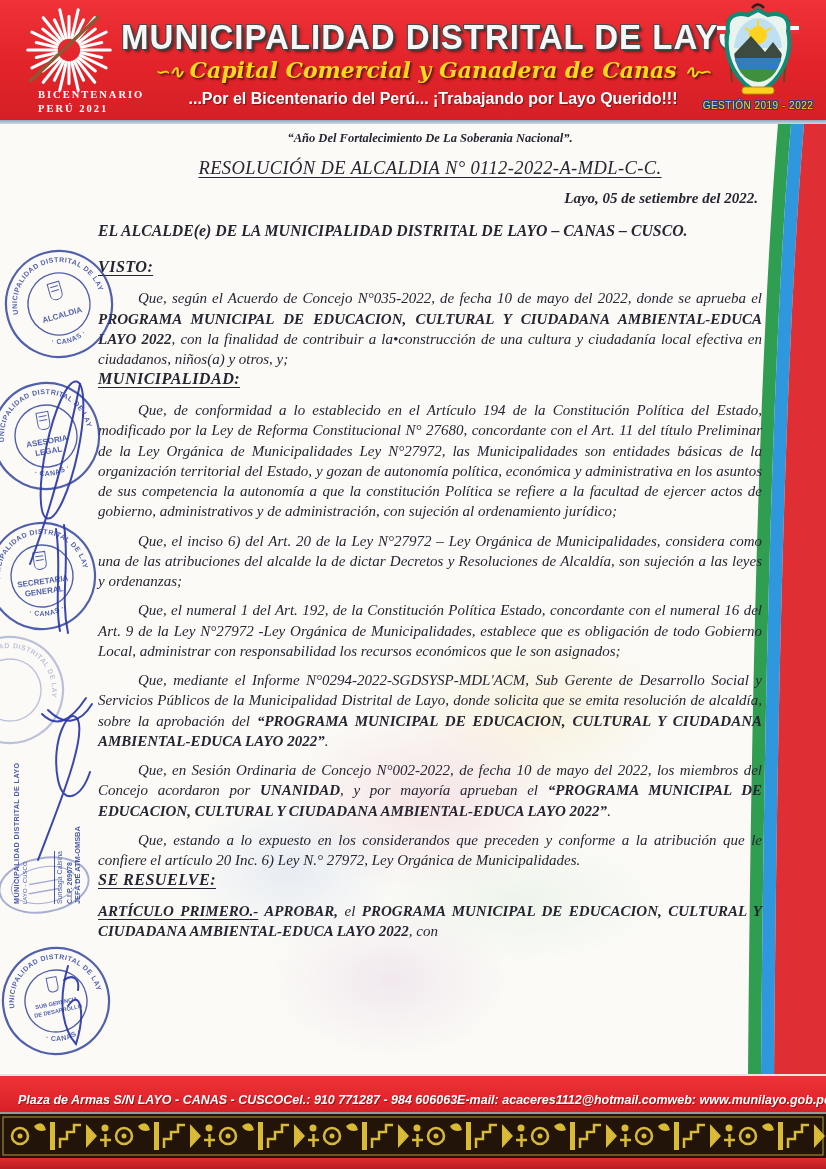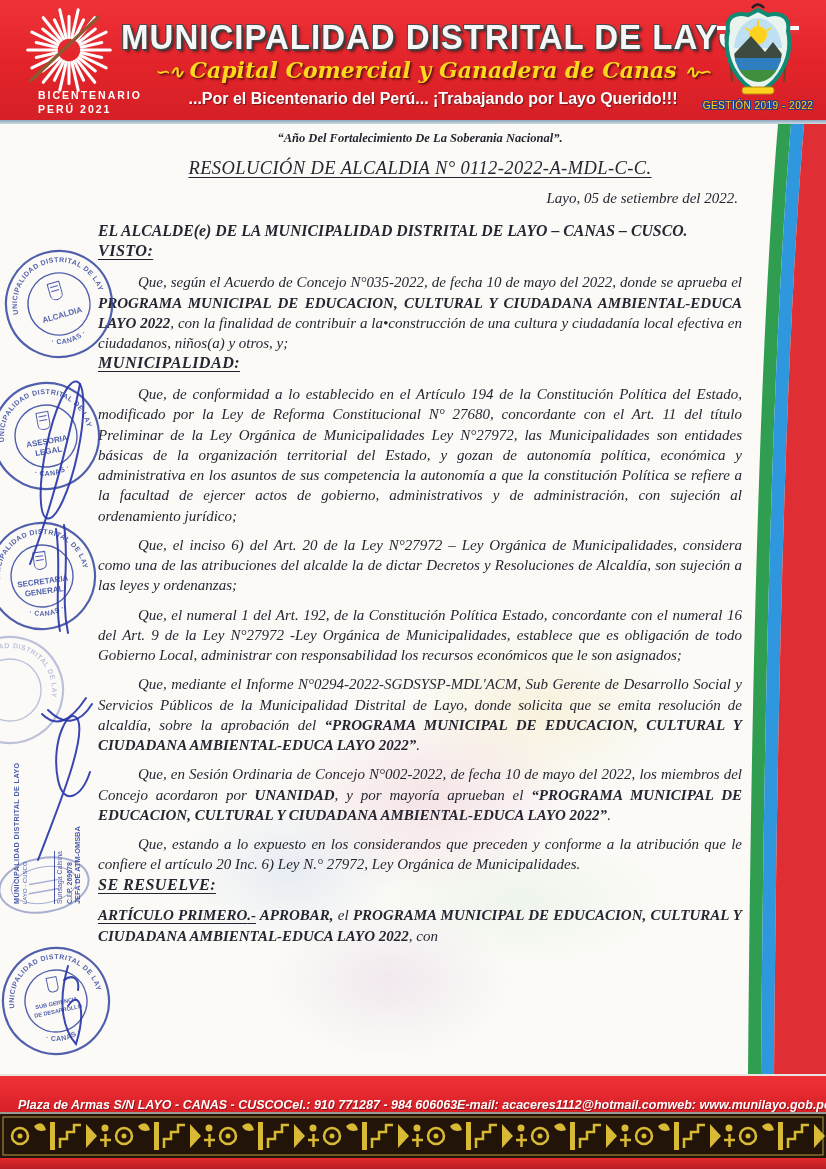--- a/index.html
+++ b/index.html
@@ -14,35 +14,35 @@
        flex-direction:column;align-items:center;justify-content:center;text-align:center;}
   .hdr-title{font-family:"Liberation Sans",sans-serif;font-weight:bold;font-size:33px;color:#f6f6f6;
        letter-spacing:1px;white-space:nowrap;transform:scaleY(1.08);
        text-shadow:-1px -1px 0 #4a4a4a,1px -1px 0 #4a4a4a,-1px 1px 0 #4a4a4a,2px 2px 0 #3c3c3c,3px 3px 3px rgba(0,0,0,.5);}
   .hdr-sub{margin-top:1px;font-family:"DejaVu Serif",serif;font-style:italic;font-weight:bold;font-size:22px;
        color:#ffd91c;white-space:nowrap;text-shadow:1px 1px 0 #7a1010,2px 2px 2px rgba(0,0,0,.45);}
   .swirl{font-size:18px;color:#ffd91c;letter-spacing:-2px;}
   .hdr-slogan{margin-top:7px;font-family:"Liberation Sans",sans-serif;font-weight:bold;font-size:16px;
        color:#fff;white-space:nowrap;text-shadow:1px 1px 1px rgba(0,0,0,.45);}
   .biclogo{position:absolute;left:10px;top:2px;width:168px;height:116px;}
-  .bictext{position:absolute;left:28px;top:86px;font-family:Liberation Sans, sans-serif;font-weight:bold;
+  .bictext{position:absolute;left:28px;top:86px;font-family:Liberation Serif, serif;font-weight:bold;
        font-size:10.5px;color:#fff;letter-spacing:2px;line-height:1.35;}
   .coat{position:absolute;right:4px;top:2px;width:128px;height:116px;text-align:center;}
   .gestion{margin-top:-2px;font-family:"Liberation Sans",sans-serif;font-weight:normal;font-size:10px;color:#ffd41a;
        letter-spacing:.5px;text-shadow:1px 1px 0 #16418f,-1px -1px 0 #16418f,1px -1px 0 #16418f,-1px 1px 0 #16418f;}
   
   .stripe{position:absolute;left:741px;top:124px;z-index:1;}
   
   .docbody{position:absolute;left:0;top:128px;width:826px;z-index:2;color:#262633;
-       font-style:italic;font-size:15px;line-height:1.35;padding:0 84px 0 98px;box-sizing:border-box;}
+       font-style:italic;font-size:15px;line-height:1.35;padding:0 64px 0 98px;box-sizing:border-box;}
   .yearline{text-align:center;font-weight:bold;font-size:12.5px;margin:2px 0 0;}
   .restitle{text-align:center;font-weight:normal;font-size:18.5px;letter-spacing:.4px;margin:9px 0 0;
        text-decoration:underline;text-underline-offset:3px;}
-  .dateline{text-align:right;margin:7px 4px 12px 0;font-size:15px;}
-  .addressee{font-weight:bold;font-size:15.8px;margin:11px 0 0;font-family:Liberation Serif, serif;}
+  .dateline{text-align:right;margin:7px 4px 12px 0;font-size:15px;font-weight:bold;}
+  .addressee{font-weight:bold;font-size:15.8px;margin:11px 0 16px;font-family:Liberation Serif, serif;}
   .hd{font-weight:bold;font-size:16.2px;margin:0 0 0;text-decoration:underline;text-underline-offset:3px;letter-spacing:.4px;}
   .para{margin:9px 0 0;text-indent:40px;text-align:justify;}
   .para.noindent{text-indent:0;}
   .u-seg{text-decoration:underline;text-underline-offset:3px;}
   
   .stamp-layer{position:absolute;inset:0;z-index:3;pointer-events:none;}
   .stamp{position:absolute;opacity:.82;}
   .ring{font-family:"Liberation Sans",sans-serif;font-weight:bold;font-size:7px;fill:#2c3f9e;letter-spacing:.5px;}
   .clabel{font-family:"Liberation Sans",sans-serif;font-weight:bold;font-size:8px;fill:#2c3f9e;}
   .clabel2{font-family:"Liberation Sans",sans-serif;font-weight:bold;font-size:5.6px;fill:#2c3f9e;}
@@ -59,21 +59,21 @@
   
   .smudges{position:absolute;inset:0;z-index:0;background:
       radial-gradient(210px 130px at 430px 800px, rgba(233,180,196,.32), transparent 70%),
       radial-gradient(160px 110px at 290px 870px, rgba(180,200,235,.28), transparent 70%),
       radial-gradient(190px 120px at 540px 710px, rgba(240,220,160,.30), transparent 70%),
       radial-gradient(170px 110px at 390px 980px, rgba(205,170,210,.22), transparent 70%),
       radial-gradient(200px 90px at 520px 900px, rgba(190,225,200,.22), transparent 70%);}
   
   .fbar{position:absolute;left:0;top:1074px;width:826px;height:38px;z-index:6;
        background:linear-gradient(#ee3237,#d92027);border-top:2px solid #e9e5de;box-sizing:border-box;
-       display:flex;align-items:flex-end;justify-content:space-between;padding:0 18px;}
+       display:flex;align-items:flex-start;justify-content:space-between;padding:17px 18px;}
   .fbar span{font-family:"Liberation Sans",sans-serif;font-weight:bold;font-style:italic;font-size:12.5px;
        color:#fff;text-shadow:1px 1px 0 rgba(90,0,0,.55);white-space:nowrap;}
   .band{position:absolute;left:0;top:1112px;width:826px;height:46px;z-index:6;background:#231409;
        border-top:2px solid #9a9a94;}
   .bstrip{position:absolute;left:0;top:1158px;width:826px;height:11px;z-index:6;
        background:linear-gradient(#e02a2e,#b91d22);}
 </style>
 </head>
 <body>
 

